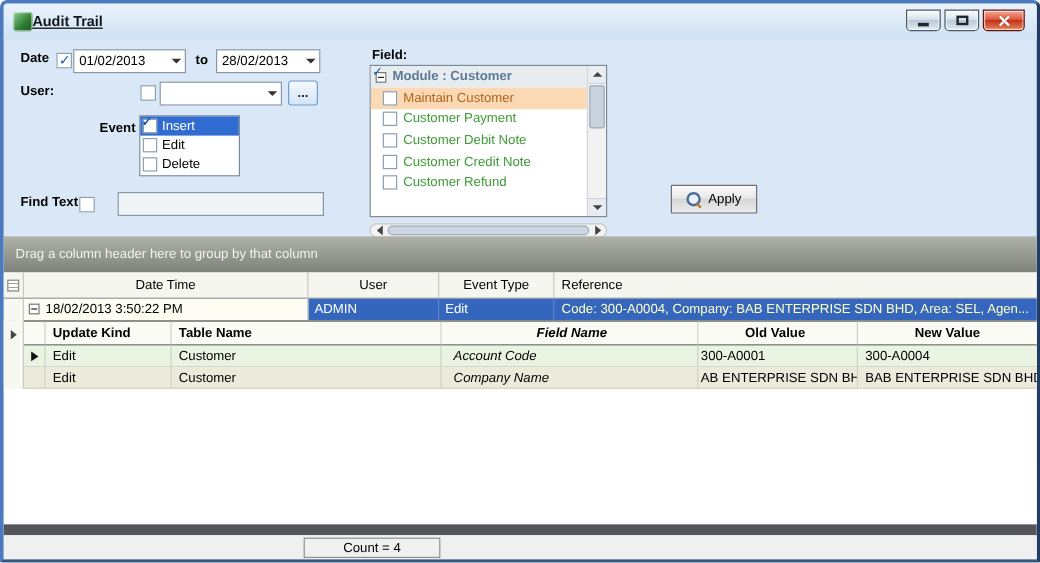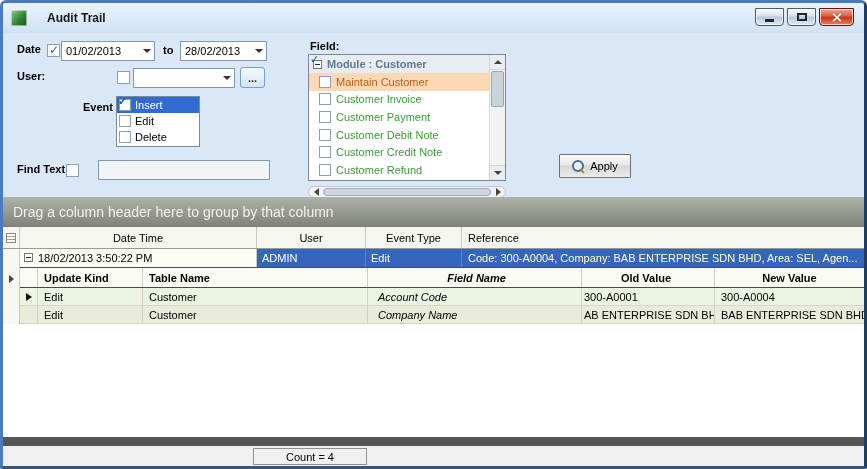--- a/index.html
+++ b/index.html
@@ -4,21 +4,21 @@
 <style>
   * { margin:0; padding:0; box-sizing:border-box; font-family:"Liberation Sans","DejaVu Sans",sans-serif; }
   body { background:#ffffff; }
 
   .window { position:relative; width:867px; height:469px; background:#d9e7f6;
     border:3px solid; border-color:#4b7abf #223c63 #35577f #4b7abf;
     border-radius:6px 6px 2px 2px; overflow:hidden; }
 
   
   .titlebar { position:absolute; left:0; right:0; top:0; height:30px;
-    background:linear-gradient(#eaf3fc,#cfe1f3); display:flex; align-items:center; padding-left:8px; gap:20px; }
+    background:linear-gradient(#eaf3fc,#cfe1f3); display:flex; align-items:center; padding-left:8px; gap:0;text-decoration:underline; }
   .app-icon { width:16px; height:16px; border-radius:2px;
     background:linear-gradient(135deg,#8fd08f 0%,#2e7d32 60%,#145a1e 100%);
     box-shadow:inset 0 0 0 1px rgba(255,255,255,.5); }
   .title-text { font-size:12px; font-weight:bold; color:#10151c; }
   .win-buttons { position:absolute; right:10px; top:5px; display:flex; gap:3px; }
   .cap-btn { width:29px; height:18px; border:1px solid #4e5a68; border-radius:0 0 4px 4px;
     background:linear-gradient(#fdfefe,#d4e0ec 45%,#b9c9da 50%,#dfeaf4);
     display:flex; align-items:center; justify-content:center; box-shadow:inset 0 0 0 1px rgba(255,255,255,.65); }
   .cap-btn.close { width:35px; border-color:#65160b;
     background:linear-gradient(#f5a795,#dd5a3f 45%,#c23318 50%,#ea8260); }
@@ -103,21 +103,21 @@
     background:linear-gradient(#fafafa,#e8e8e8 45%,#d6d6d6 50%,#ececec);
     display:flex; align-items:center; justify-content:center; gap:5px; font-size:11px; color:#000; }
   .mag { position:relative; width:13px; height:13px; }
   .mag::before { content:""; position:absolute; left:0; top:0; width:8px; height:8px;
     border:2px solid #4a6b9a; border-radius:50%; background:#e8f0fa; }
   .mag::after { content:""; position:absolute; right:0; bottom:1px; width:6px; height:2px;
     background:#a8822a; transform:rotate(45deg); border-radius:1px; }
 
   
   .groupbar { position:absolute; left:0; right:0; top:194px; height:30px;
-    background:linear-gradient(#aeb2a8,#7e827a); color:#f2f2ea; font-size:14px;
+    background:linear-gradient(#aeb2a8,#7e827a); color:#f2f2ea; font-size:11px;
     display:flex; align-items:center; padding-left:10px; }
   .mhead { position:absolute; left:0; right:0; top:224px; height:22px;
     background:#f6f6f0; border-bottom:1px solid #9a9a94; font-size:11px; color:#000; }
   .mrow { position:absolute; left:0; right:0; top:246px; height:18px; background:#3566bd; font-size:11px; }
   .mcell { position:absolute; top:0; bottom:0; display:flex; align-items:center;
     border-right:1px solid #c8c8c4; overflow:hidden; white-space:nowrap; }
   .m0 { left:0; width:17px; justify-content:center; }
   .m1 { left:17px; width:237px; }
   .m2 { left:254px; width:109px; }
   .m3 { left:363px; width:96px; }
@@ -232,24 +232,20 @@
     <div class="where-group">
       <span class="minusbox"></span>
       <span>Module : Customer</span>
     </div>
     <div class="where-item sel">
       <span class="cb sm checked"></span>
       <span>Maintain Customer</span>
     </div>
     <div class="where-item">
       <span class="cb sm"></span>
-      <span>Customer Invoice</span>
-    </div>
-    <div class="where-item">
-      <span class="cb sm"></span>
       <span>Customer Payment</span>
     </div>
     <div class="where-item">
       <span class="cb sm"></span>
       <span>Customer Debit Note</span>
     </div>
     <div class="where-item">
       <span class="cb sm"></span>
       <span>Customer Credit Note</span>
     </div>

